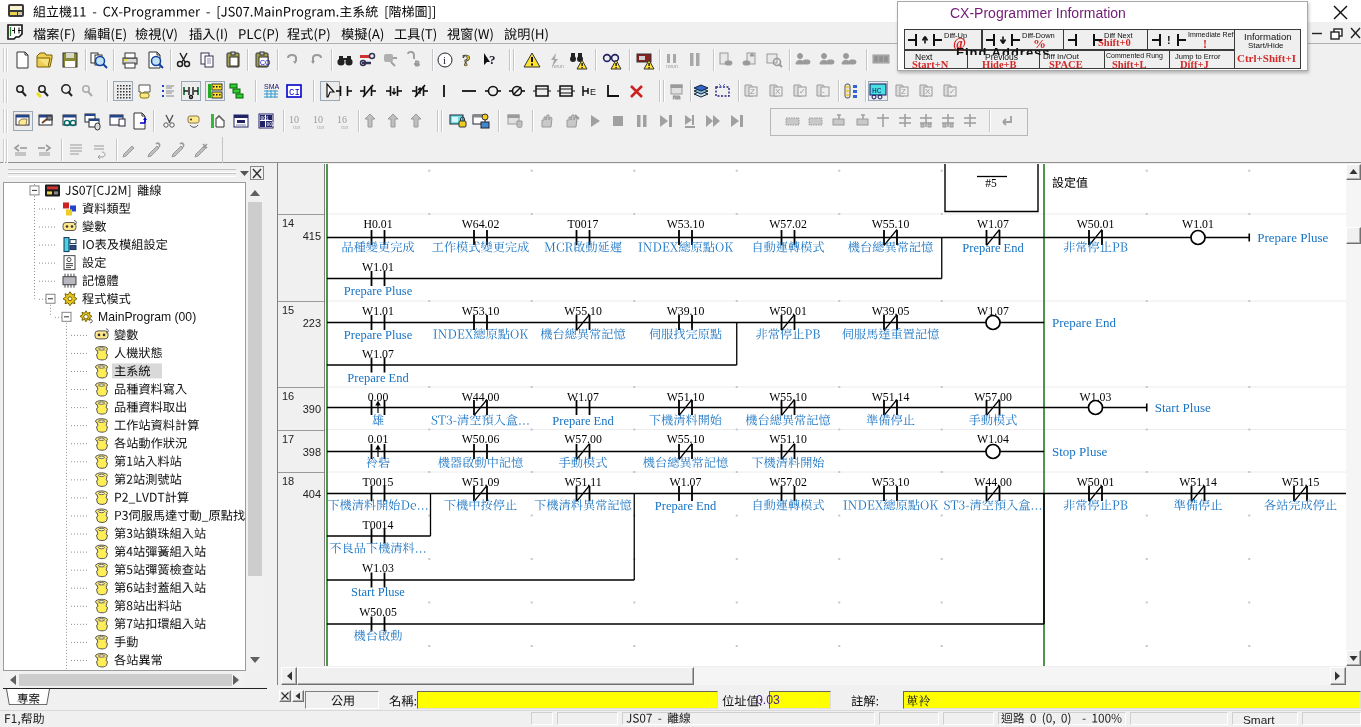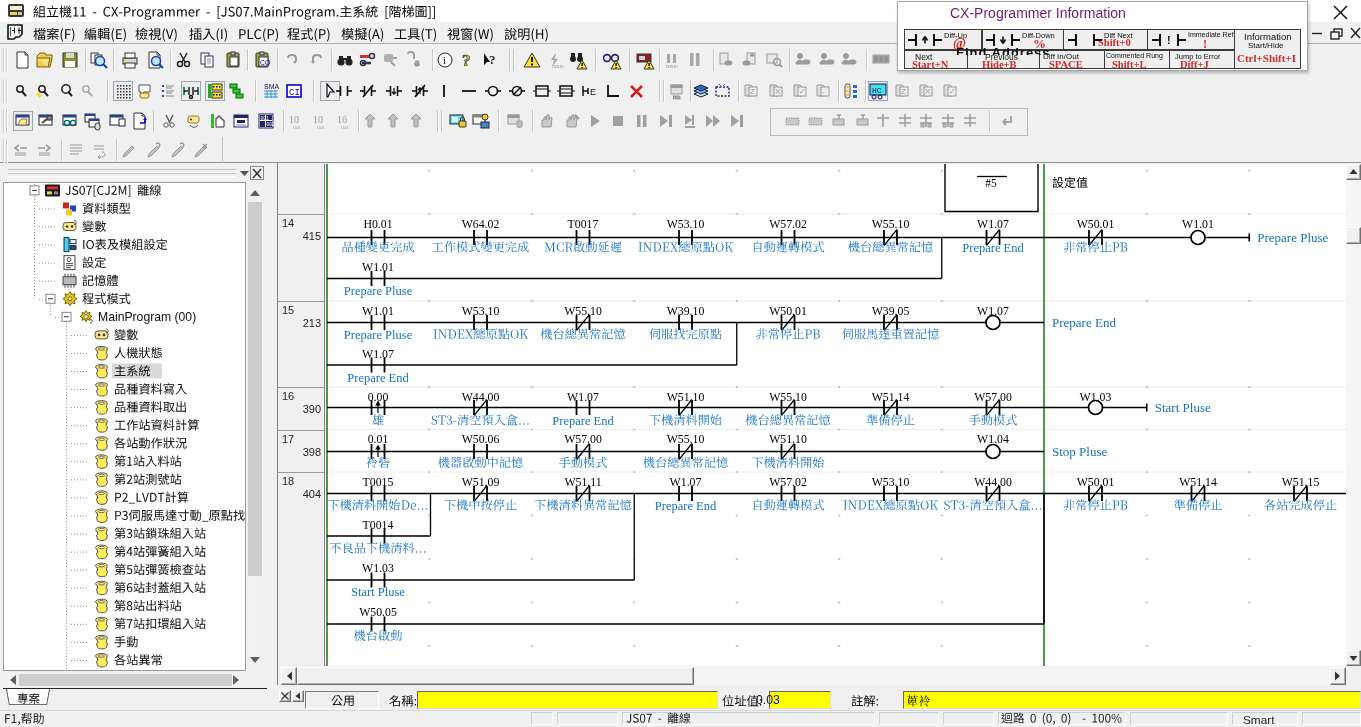--- a/index.html
+++ b/index.html
@@ -1819,21 +1819,21 @@
     <line x1="60" y1="134.82" x2="65" y2="134.82" stroke="#333"></line>
   </svg>
 <div style="position:absolute;left:277px;top:163px;width:1px;height:564px;background:#808080"></div>
 <div style="position:absolute;left:278px;top:164px;width:46px;height:502px;background:#f0f0f0"></div>
 <div style="position:absolute;left:324px;top:164px;width:1px;height:502px;background:#808080"></div>
 <div style="position:absolute;left:278px;top:214px;width:46px;height:1px;background:#9a9a9a"></div>
 <div style="position:absolute;left:282px;top:217px;font:11px 'Liberation Sans';color:#222">14</div>
 <div style="position:absolute;left:278px;top:230px;width:43px;text-align:right;font:11px 'Liberation Sans';color:#222">415</div>
 <div style="position:absolute;left:278px;top:301px;width:46px;height:1px;background:#9a9a9a"></div>
 <div style="position:absolute;left:282px;top:304px;font:11px 'Liberation Sans';color:#222">15</div>
-<div style="position:absolute;left:278px;top:317px;width:43px;text-align:right;font:11px 'Liberation Sans';color:#222">213</div>
+<div style="position:absolute;left:278px;top:317px;width:43px;text-align:right;font:11px 'Liberation Sans';color:#222">223</div>
 <div style="position:absolute;left:278px;top:387px;width:46px;height:1px;background:#9a9a9a"></div>
 <div style="position:absolute;left:282px;top:390px;font:11px 'Liberation Sans';color:#222">16</div>
 <div style="position:absolute;left:278px;top:403px;width:43px;text-align:right;font:11px 'Liberation Sans';color:#222">390</div>
 <div style="position:absolute;left:278px;top:429.5px;width:46px;height:1px;background:#9a9a9a"></div>
 <div style="position:absolute;left:282px;top:432.5px;font:11px 'Liberation Sans';color:#222">17</div>
 <div style="position:absolute;left:278px;top:445.5px;width:43px;text-align:right;font:11px 'Liberation Sans';color:#222">398</div>
 <div style="position:absolute;left:278px;top:472px;width:46px;height:1px;background:#9a9a9a"></div>
 <div style="position:absolute;left:282px;top:475px;font:11px 'Liberation Sans';color:#222">18</div>
 <div style="position:absolute;left:278px;top:488px;width:43px;text-align:right;font:11px 'Liberation Sans';color:#222">404</div>
 <div style="position:absolute;left:325px;top:164px;width:1021px;height:502px;background:#fff"></div>
@@ -2155,21 +2155,21 @@
 <div style="position:absolute;left:281px;top:667px;width:16px;height:18px;background:#f0f0f0;border-top:1px solid #fff;border-left:1px solid #fff;border-right:1px solid #707070;border-bottom:1px solid #707070;box-shadow:inset -1px -1px 0 #b0b0b0;box-sizing:border-box"></div>
 <div style="position:absolute;left:1330px;top:667px;width:16px;height:18px;background:#f0f0f0;border-top:1px solid #fff;border-left:1px solid #fff;border-right:1px solid #707070;border-bottom:1px solid #707070;box-shadow:inset -1px -1px 0 #b0b0b0;box-sizing:border-box"></div>
 <div style="position:absolute;left:297px;top:667px;width:397px;height:18px;background:#f0f0f0;border-top:1px solid #fff;border-left:1px solid #fff;border-right:1px solid #707070;border-bottom:1px solid #707070;box-shadow:inset -1px -1px 0 #b0b0b0;box-sizing:border-box"></div>
 <div style="position:absolute;left:1346px;top:666px;width:15px;height:19px;background:#f0f0f0"></div>
 <div style="position:absolute;left:277px;top:685px;width:1084px;height:25px;background:#f0f0f0"></div>
 <div style="position:absolute;left:279px;top:690px;width:12px;height:12px;background:#f0f0f0;border-top:1px solid #fff;border-left:1px solid #fff;border-right:1px solid #707070;border-bottom:1px solid #707070;box-shadow:inset -1px -1px 0 #b0b0b0;box-sizing:border-box"></div>
 <div style="position:absolute;left:292px;top:690px;width:12px;height:12px;background:#f0f0f0;border-top:1px solid #fff;border-left:1px solid #fff;border-right:1px solid #707070;border-bottom:1px solid #707070;box-shadow:inset -1px -1px 0 #b0b0b0;box-sizing:border-box"></div>
 <div style="position:absolute;left:305px;top:691px;width:74px;height:18px;background:#f0f0f0;border-top:1px solid #808080;border-left:1px solid #808080;border-right:1px solid #fff;border-bottom:1px solid #fff;box-sizing:border-box"></div>
 <div style="position:absolute;left:417px;top:691px;width:301px;height:18px;background:#ffff00;border-top:1px solid #666;border-left:1px solid #666;border-right:1px solid #ddd;border-bottom:1px solid #ddd;box-sizing:border-box"></div>
 <div style="position:absolute;left:769px;top:691px;width:62px;height:18px;background:#ffff00;border-top:1px solid #666;border-left:1px solid #666;border-right:1px solid #ddd;border-bottom:1px solid #ddd;box-sizing:border-box"></div>
-<div style="position:absolute;left:756px;top:693px;font:12.3px 'Liberation Sans';color:#0f172a">0.03</div>
+<div style="position:absolute;left:756px;top:693px;font:12.3px 'Liberation Sans';color:#4c1d95">0.03</div>
 <div style="position:absolute;left:903px;top:691px;width:458px;height:18px;background:#ffff00;border-top:1px solid #666;border-left:1px solid #666;border-right:1px solid #ddd;border-bottom:1px solid #ddd;box-sizing:border-box"></div>
 <div style="position:absolute;left:0px;top:710px;width:1361px;height:17px;background:#f0f0f0;border-top:1px solid #d8d8d8"></div>
 <div style="position:absolute;left:531px;top:712px;width:22px;height:13px;border:1px solid #cfcfcf;border-bottom-color:#fff;border-right-color:#fff;box-sizing:border-box"></div>
 <div style="position:absolute;left:557px;top:712px;width:61px;height:13px;border:1px solid #cfcfcf;border-bottom-color:#fff;border-right-color:#fff;box-sizing:border-box"></div>
 <div style="position:absolute;left:622px;top:712px;width:253px;height:13px;border:1px solid #cfcfcf;border-bottom-color:#fff;border-right-color:#fff;box-sizing:border-box"></div>
 <div style="position:absolute;left:879px;top:712px;width:60px;height:13px;border:1px solid #cfcfcf;border-bottom-color:#fff;border-right-color:#fff;box-sizing:border-box"></div>
 <div style="position:absolute;left:943px;top:712px;width:51px;height:13px;border:1px solid #cfcfcf;border-bottom-color:#fff;border-right-color:#fff;box-sizing:border-box"></div>
 <div style="position:absolute;left:998px;top:712px;width:128px;height:13px;border:1px solid #cfcfcf;border-bottom-color:#fff;border-right-color:#fff;box-sizing:border-box"></div>
 <div style="position:absolute;left:1130px;top:712px;width:98px;height:13px;border:1px solid #cfcfcf;border-bottom-color:#fff;border-right-color:#fff;box-sizing:border-box"></div>
 <div style="position:absolute;left:1232px;top:712px;width:66px;height:13px;border:1px solid #cfcfcf;border-bottom-color:#fff;border-right-color:#fff;box-sizing:border-box"></div>

